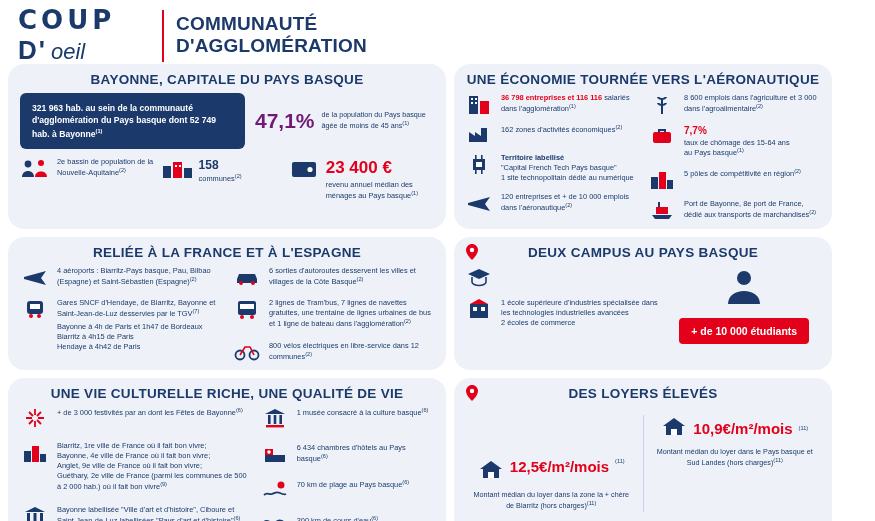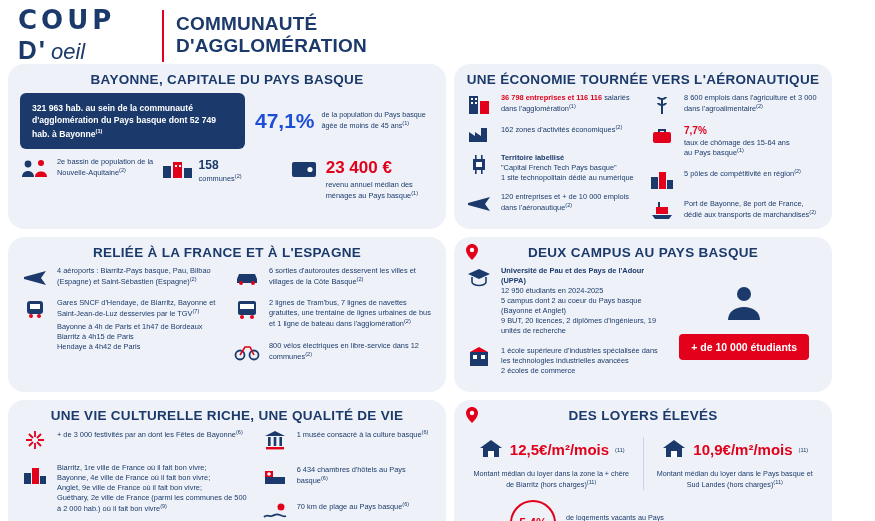--- a/index.html
+++ b/index.html
@@ -41,21 +41,21 @@
   .ico svg { display: block; margin: 0 auto; }
   .big-red { color: #e2001a; font-weight: bold; }
   .sup { font-size: 5.6px; vertical-align: super; color: #1b3a6b; }
 
   .bluebox {
     background: #1b3a6b; color: #fff; border-radius: 6px; padding: 9px 12px;
     font-size: 8.6px; font-weight: bold; line-height: 1.45;
   }
   .bluebox .sup { color: #fff; }
 
-  .pct { font-size: 21px; font-weight: bold; color: #1d4ed8; }
+  .pct { font-size: 21px; font-weight: bold; color: #701a75; }
   .amount { font-size: 17px; font-weight: bold; color: #e2001a; }
 
   .divider-v { width: 1px; background: #c9d5e6; }
 
   .redpill {
     background: #e2001a; color: #fff; font-weight: bold; font-size: 10.5px;
     border-radius: 4px; padding: 7px 12px; display: inline-block;
   }
   .loyer-val { color: #e2001a; font-weight: bold; font-size: 15px; }
   .circle-pct {
@@ -320,26 +320,20 @@
       <h2>DEUX CAMPUS AU PAYS BASQUE</h2>
       <div style="display:flex; padding:0 10px; gap:8px;">
         <div style="flex:1.25; display:flex; flex-direction:column; gap:10px;">
           <div class="stat">
             <span class="ico">
               <svg width="26" height="22" viewBox="0 0 26 22">
                   <path d="M13 3l11 5-11 5L2 8z" fill="#1b3a6b"></path>
                   <path d="M6 11v5c0 2 3.5 3.5 7 3.5s7-1.5 7-3.5v-5" fill="none" stroke="#1b3a6b" stroke-width="1.6"></path>
                 </svg>
             </span>
-            <span>
-              <b>Université de Pau et des Pays de l'Adour (UPPA)</b><br>
-              <span style="white-space:pre-line">12 950 étudiants en 2024-2025
-5 campus dont 2 au coeur du Pays basque (Bayonne et Anglet)
-9 BUT, 20 licences, 2 diplômes d'ingénieurs, 19 unités de recherche</span>
-            </span>
           </div>
           <div class="stat">
             <span class="ico">
               <svg width="26" height="22" viewBox="0 0 26 22">
                   <rect x="4" y="6" width="18" height="14" fill="#1b3a6b"></rect>
                   <rect x="7" y="9" width="4" height="4" fill="#fff"></rect>
                   <rect x="15" y="9" width="4" height="4" fill="#fff"></rect>
                   <path d="M13 1l9 5H4z" fill="#e2001a"></path>
                 </svg>
             </span>
@@ -448,21 +442,21 @@
     <div class="panel col-right" style="padding-bottom:8px; position:relative;">
       <span class="pin" style="position:absolute; left:12px; top:7px;">
         <svg width="12" height="16" viewBox="0 0 12 16">
             <path d="M6 0C2.7 0 0 2.7 0 6c0 4.5 6 10 6 10s6-5.5 6-10c0-3.3-2.7-6-6-6z" fill="#e2001a"></path>
             <circle cx="6" cy="6" r="2.2" fill="#fff"></circle>
           </svg>
       </span>
       <h2>DES LOYERS ÉLEVÉS</h2>
       <div style="display:flex; gap:6px; padding:8px 12px 0;">
         <div style="flex:1; text-align:center;">
-          <div style="display:flex; align-items:center; justify-content:center; gap:6px;">
+          <div style="display:flex; justify-content:center; gap:6px;margin-top:43px;">
             <span>
               <svg width="26" height="22" viewBox="0 0 26 22">
                   <path d="M13 3l11 8h-3v9H5v-9H2z" fill="#1b3a6b"></path>
                   <rect x="10" y="14" width="6" height="6" fill="#fff"></rect>
                 </svg>
             </span>
             <span class="loyer-val">12,5€/m²/mois</span>
               <span class="sup">(11)</span>
           </div>
           <div class="tiny" style="margin-top:6px; padding:0 6px;">

